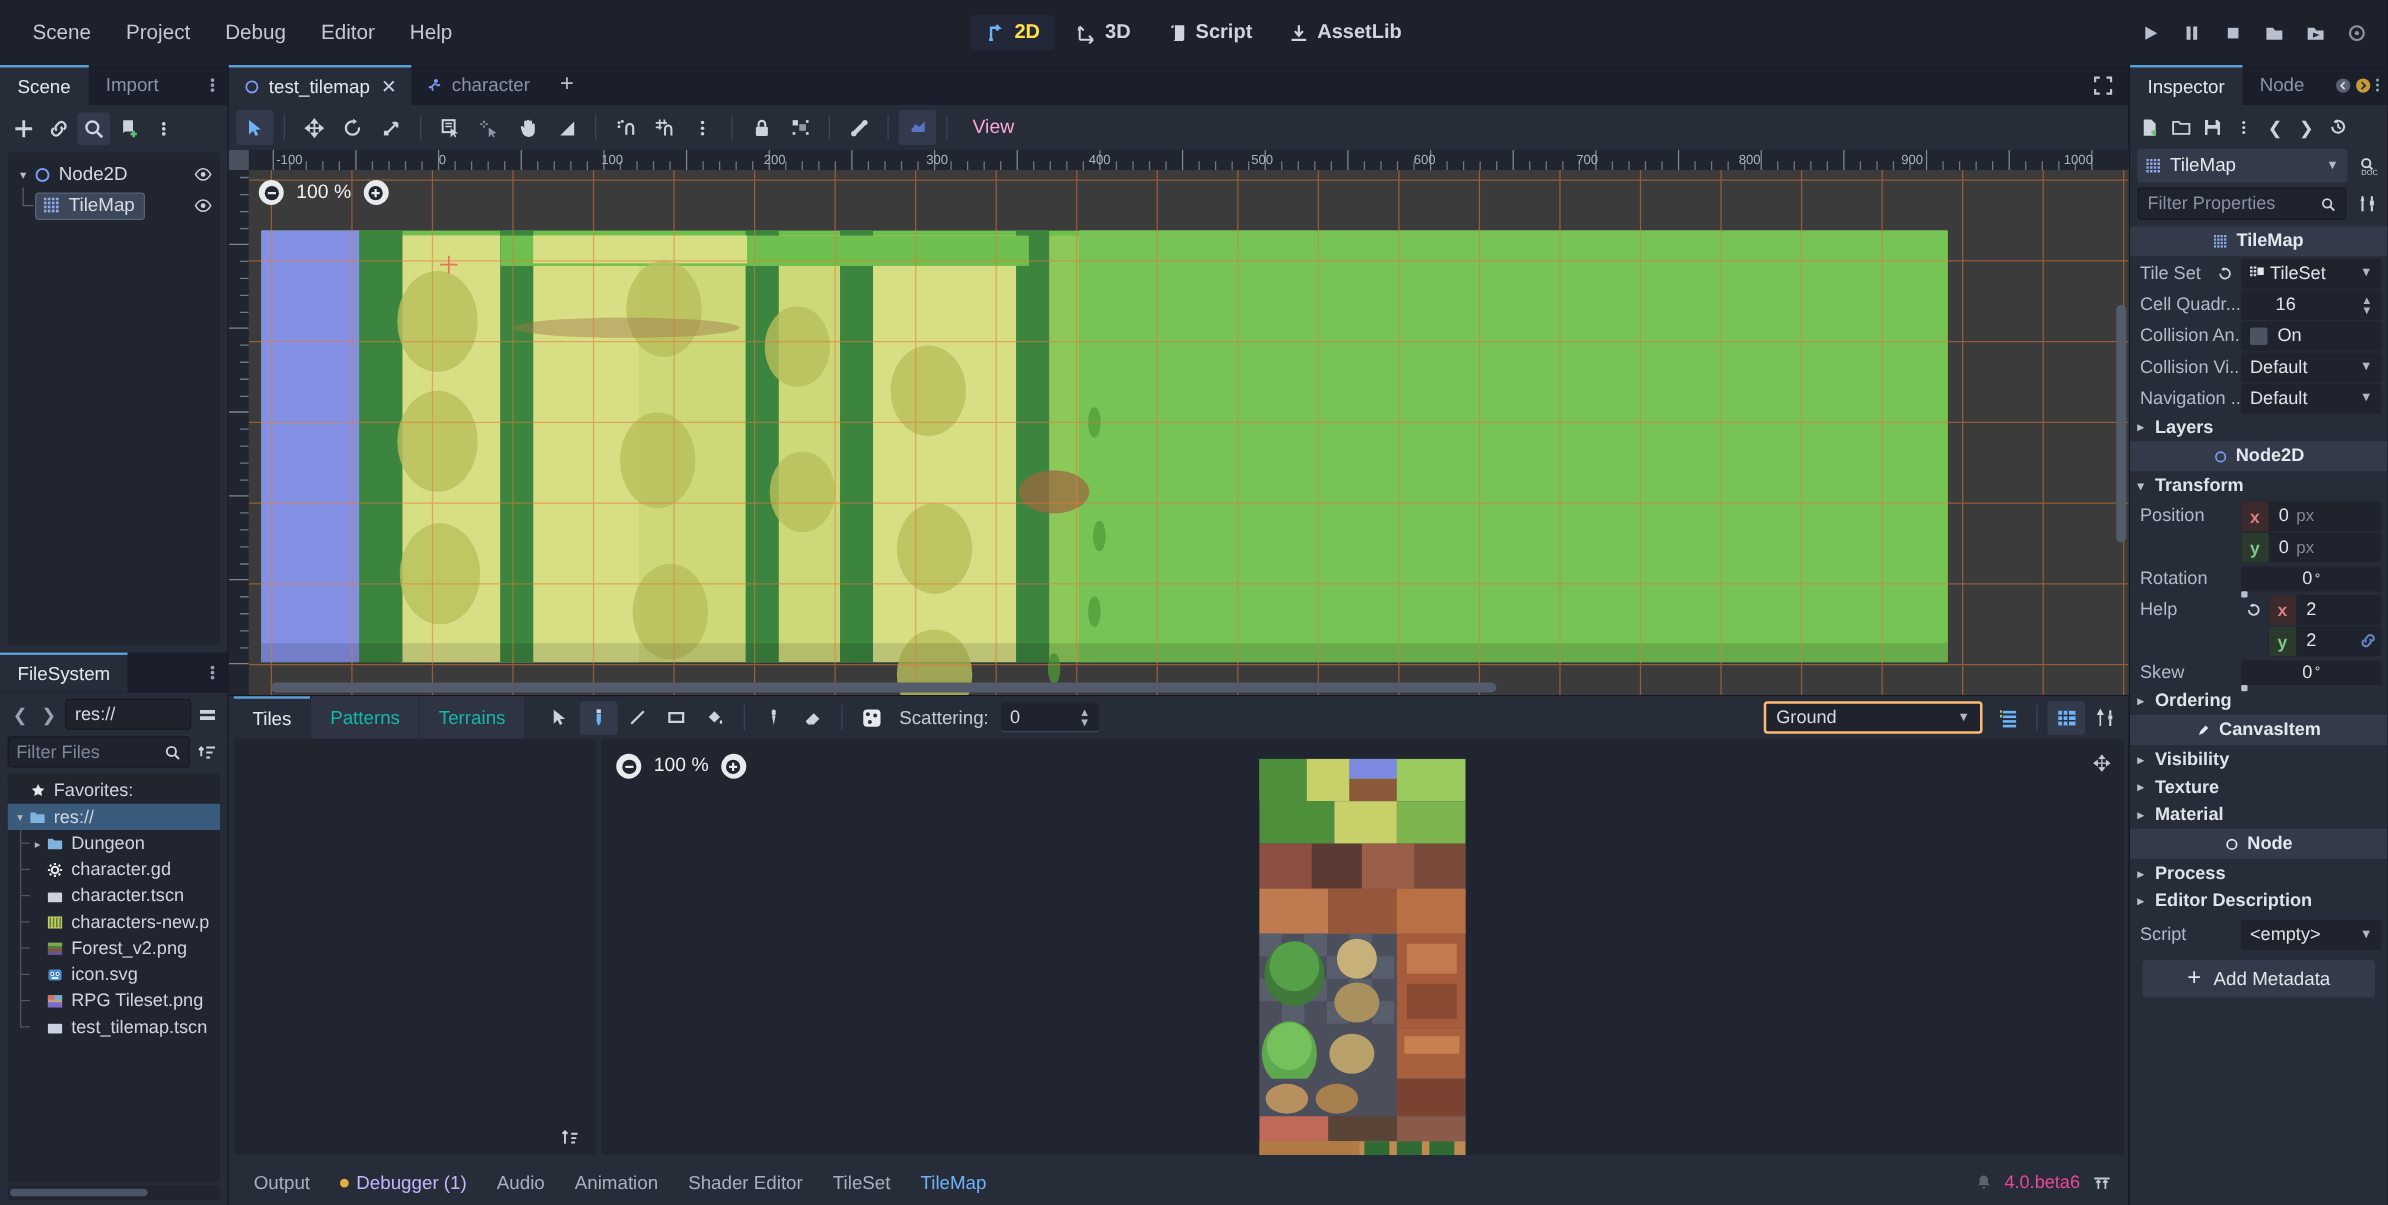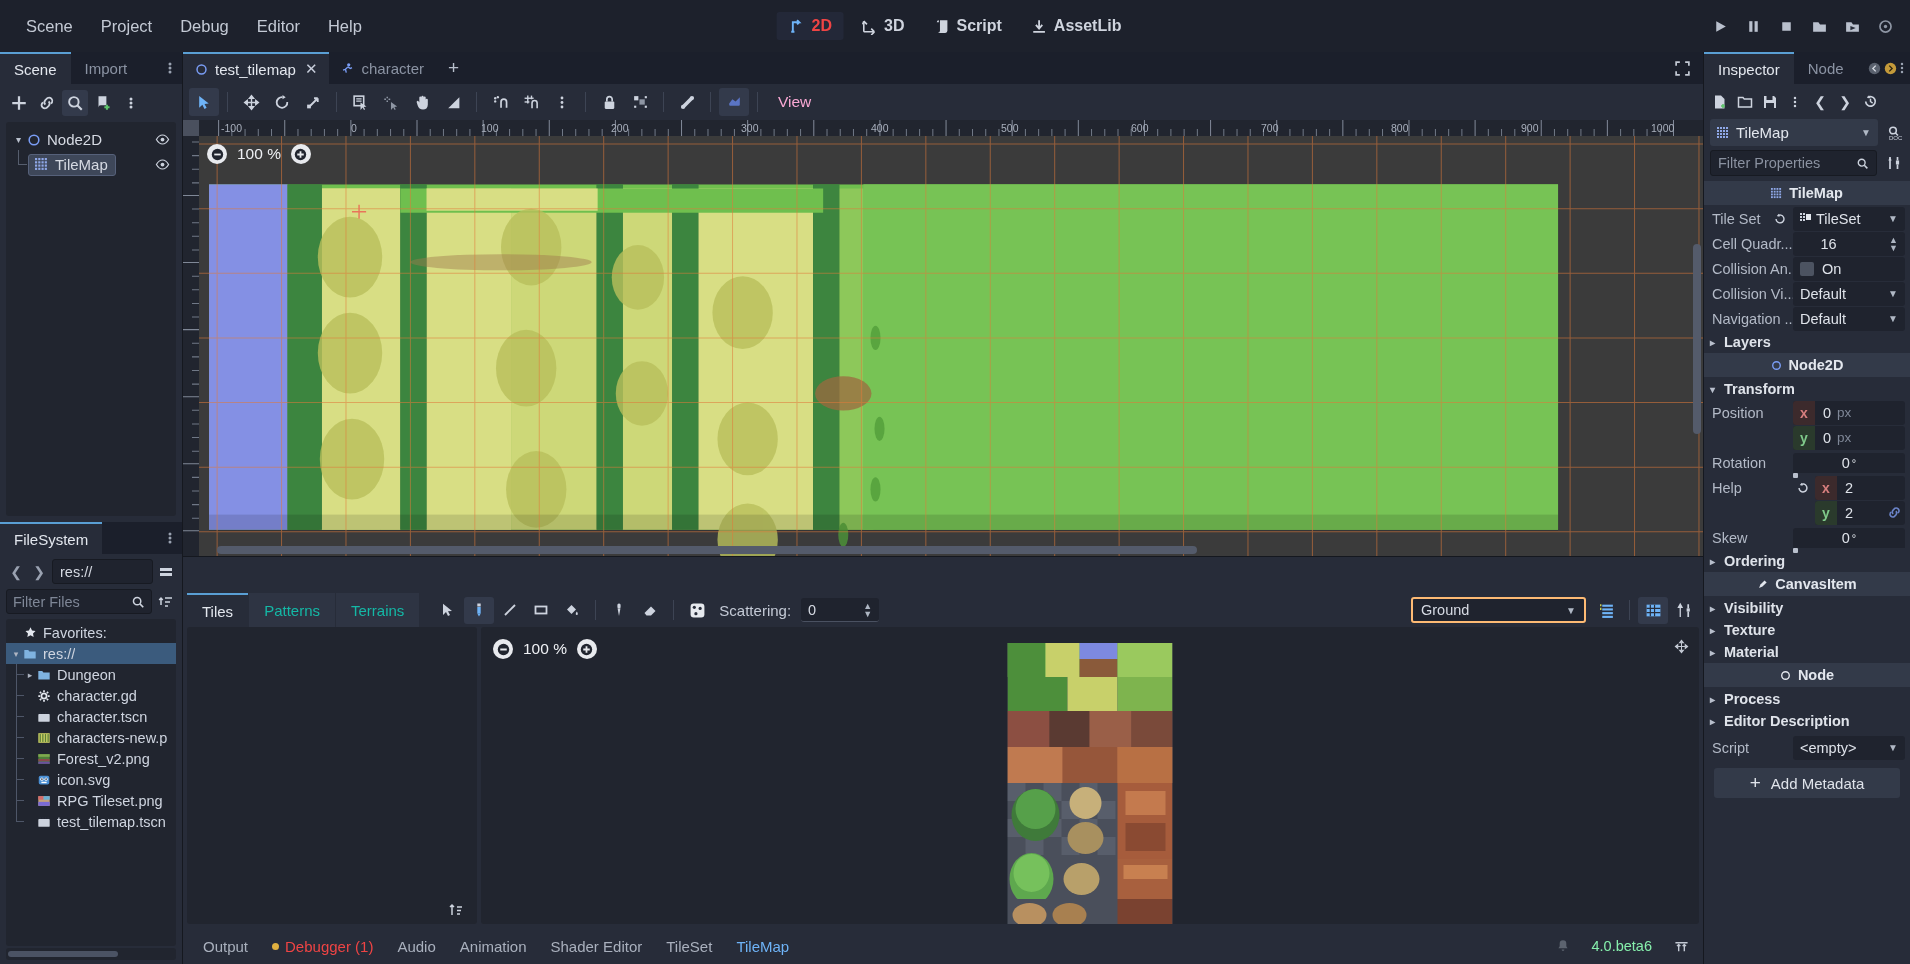--- a/index.html
+++ b/index.html
@@ -21,21 +21,21 @@
     padding:5px 14px; font-size:16.5px; color:#c3c9d4; border-radius:3px; cursor:default;
   }
   .center-modes{
     position:absolute; left:50%; top:50%; transform:translate(-50%,-50%);
     display:flex; align-items:center; gap:5px;
   }
   .mode-btn{
     display:flex; align-items:center; gap:6px; padding:5px 12px;
     border-radius:3px; font-size:16px; font-weight:bold; color:#cfd4de; cursor:default;
   }
-  .mode-btn.active{ background:#232838; color:#ef4444; }
+  .mode-btn.active{ background:#232838; color:#fde047; }
   .mode-btn .mi{ width:17px; height:17px; display:block; }
   .right-run{
     position:absolute; right:10px; top:50%; transform:translateY(-50%);
     display:flex; align-items:center; gap:3px;
   }
   .rbtn{ width:30px; height:30px; display:flex; align-items:center; justify-content:center;
          border-radius:3px; cursor:default; }
 
   
   .main{ flex:1; display:flex; min-height:0; background:#1b1f2b; }
@@ -121,21 +121,21 @@
   .zcirc{ width:20px; height:20px; border-radius:50%; background:#e8eaee; display:flex; align-items:center; justify-content:center; color:#21252f; font-size:15px; font-weight:bold; cursor:default;}
   .zval{ font-size:15.5px; color:#eef0f4;}
   .canvas-area{ position:absolute; left:16px; top:16px; right:0; bottom:0; background:#3b3b3b; overflow:hidden;}
   .vscroll{ position:absolute; right:2px; top:18px; bottom:20px; width:8px; }
   .vscroll i{ position:absolute; top:90px; width:8px; height:190px; background:#545b6b; border-radius:4px;}
   .hscroll{ position:absolute; left:18px; right:14px; bottom:2px; height:8px;}
   .hscroll i{ position:absolute; left:0; width:980px; height:8px; background:#545b6b; border-radius:4px;}
 
   
   .bottom-panel{ height:372px; flex:0 0 372px; background:#272c39; display:flex; flex-direction:column; border-top:1px solid #15181f;}
-  .tm-toolbar{ height:34px; display:flex; align-items:center; padding:0 4px; gap:1px; flex:0 0 34px; background:#272c39;margin-top:36px;}
+  .tm-toolbar{ height:34px; display:flex; align-items:center; padding:0 4px; gap:1px; flex:0 0 34px; background:#272c39;}
   .tm-tab{ padding:0 15px; height:34px; display:flex; align-items:center; font-size:15px; color:#14b8a6; cursor:default;}
   .tm-tab.active{ color:#e3e7ee; background:#272c39; border-top:2px solid #5a9fd4;}
   .tm-tab:not(.active){ background:#2e3443;}
   .tbtn2{ width:30px; height:27px; display:flex; align-items:center; justify-content:center; border-radius:3px; cursor:default;}
   .tbtn2.active{ background:#333a4b;}
   .scatter-lbl{ font-size:15px; color:#c4cad6; margin:0 9px 0 6px;}
   .spin{ width:78px; height:24px; background:#1f232e; border-bottom:1px solid #4a5161; border-radius:3px;
          display:flex; align-items:center; padding:0 7px; font-size:14.5px; color:#d6dae3;}
   .spin-arrows{ margin-left:4px; display:flex; flex-direction:column; color:#aeb6c3; font-size:9px; line-height:8px; cursor:default;}
   .layer-select{ width:175px; height:26px; background:#1f232e; border:2px solid #fdba74; border-radius:3px;
@@ -147,24 +147,24 @@
   .src-thumb{ width:19px; height:56px; border-radius:1px; background:#3a3f4c; overflow:hidden; flex:0 0 19px;}
   .src-footer{ height:28px; display:flex; align-items:center; justify-content:flex-end; padding-right:6px;}
   .atlas-pane{ flex:1; background:#21252f; border-radius:3px; position:relative; overflow:hidden; min-width:0;}
   .atlas-zoom{ position:absolute; left:12px; top:12px; display:flex; align-items:center; gap:10px; z-index:3;}
   .atlas-img{ position:absolute; left:50%; transform:translateX(-50%); top:16px; width:165px; height:330px;}
   .atlas-move{ position:absolute; right:10px; top:12px; color:#c3c9d4; font-size:15px;}
 
   
   .statusbar{ height:36px; flex:0 0 36px; background:#272c39; display:flex; align-items:center; padding:0 8px;}
   .sbtab{ padding:0 12px; height:36px; display:flex; align-items:center; font-size:15px; color:#a9b0bd; cursor:default; gap:6px;}
-  .sbtab.warn{ color:#ef4444;}
+  .sbtab.warn{ color:#c4b5fd;}
   .sbtab.sel{ color:#6eb3f7;}
   .dot{ width:7px; height:7px; border-radius:50%; background:#e0b040; display:inline-block;}
-  .sb-right{ margin-left:auto; display:flex; align-items:center; gap:22px; padding-right:6px; color:#86efac; font-size:14.5px;}
+  .sb-right{ margin-left:auto; display:flex; align-items:center; gap:10px; padding-right:6px; color:#ec4899; font-size:14.5px;}
 
   
   .right-col{ width:207px; flex:0 0 207px; background:#1b1f2b; display:flex; flex-direction:column; border-left:1px solid #15181f;}
   .insp-tabs{ height:32px; display:flex; align-items:stretch; position:relative;}
   .insp-body{ background:#272c39; flex:1; display:flex; flex-direction:column; min-height:0;}
   .insp-toolbar{ display:flex; align-items:center; padding:5px 4px; gap:1px;}
   .ibtn{ width:24px; height:25px; display:flex; align-items:center; justify-content:center; border-radius:3px; cursor:default;}
   .insp-node-row{ display:flex; align-items:center; padding:0 4px 4px 6px; gap:4px;}
   .node-sel{ flex:1; height:27px; background:#333a49; border-radius:3px; display:flex; align-items:center;
              padding:0 7px; gap:7px; font-size:15px; color:#e3e7ee; cursor:default;}

